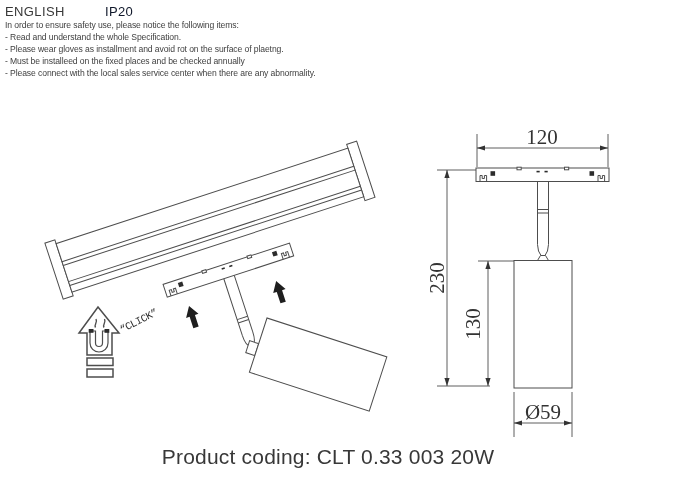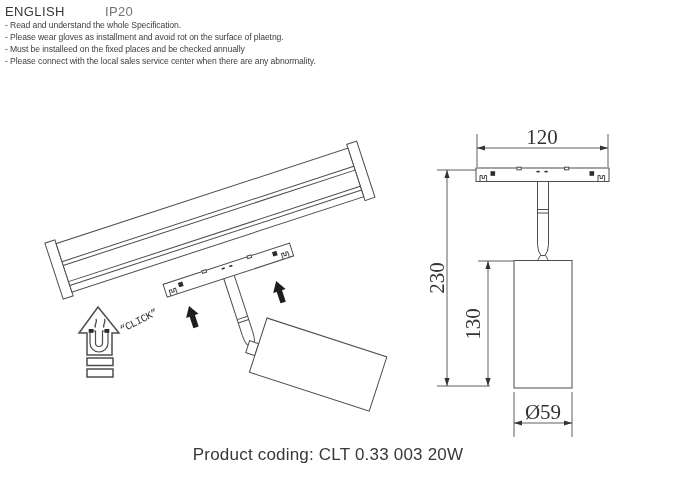--- a/index.html
+++ b/index.html
@@ -2,40 +2,41 @@
 <html><head>
 <meta charset="utf-8">
 <style>
   html,body{margin:0;padding:0;background:#e8e8e8;}
   .page{
     position:relative;width:700px;height:483px;background:#ffffff;
     font-family:"Liberation Sans", sans-serif;color:#3a3a3a;overflow:hidden;
   }
   .hdr{position:absolute;top:3px;left:0;width:100%;height:18px;}
   .hdr .lang{position:absolute;left:5px;top:1px;font-size:13px;letter-spacing:0.4px;color:#383838;}
-  .hdr .ip{position:absolute;left:105px;top:1px;font-size:13px;letter-spacing:0.3px;color:#737373;}
+  .hdr .ip{position:absolute;left:105px;top:1px;font-size:13px;letter-spacing:0.3px;color:#0f172a;}
   .spec{position:absolute;left:5px;top:20px;width:480px;font-size:8.6px;line-height:11.9px;
         letter-spacing:-0.1px;color:#414141;white-space:nowrap;}
   .coding{position:absolute;left:108px;top:445px;width:440px;text-align:center;
-          font-size:17px;color:#383838;letter-spacing:0.2px;}
+          font-size:21px;color:#383838;letter-spacing:0.2px;}
   svg.draw{position:absolute;left:0;top:0;}
   svg text.dim{font-family:"Liberation Serif", serif;font-size:21px;fill:#333333;}
   svg text.click{font-family:"Liberation Mono", monospace;font-size:10.5px;fill:#2e2e2e;letter-spacing:-0.5px;}
 </style>
 </head>
 <body>
 
 <div class="page">
 
   <div class="hdr">
     <span class="lang">ENGLISH</span>
     <span class="ip">IP20</span>
   </div>
 
   <div class="spec">
+    <div>In order to ensure safety use, please notice the following items:</div>
     <div>- Read and understand the whole Specification.</div>
     <div>- Please wear gloves as installment and avoid rot on the surface of plaetng.</div>
     <div>- Must be installeed on the fixed places and be checked annually</div>
     <div>- Please connect with the local sales service center when there are any abnormality.</div>
   </div>
 
   <svg class="draw" width="700" height="483" viewBox="0 0 700 483" fill="none" stroke="#4d4d4d" stroke-width="1">
 
     <defs>
 

